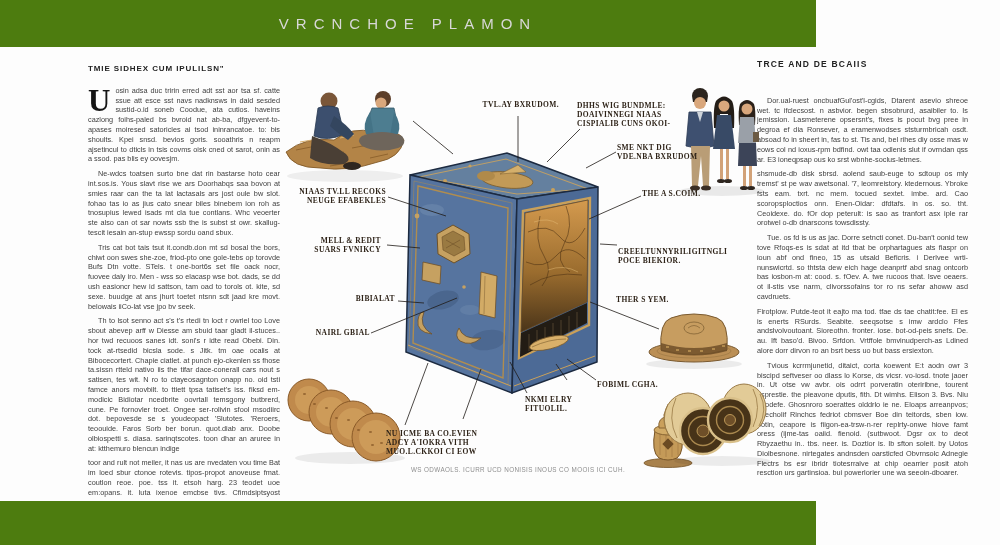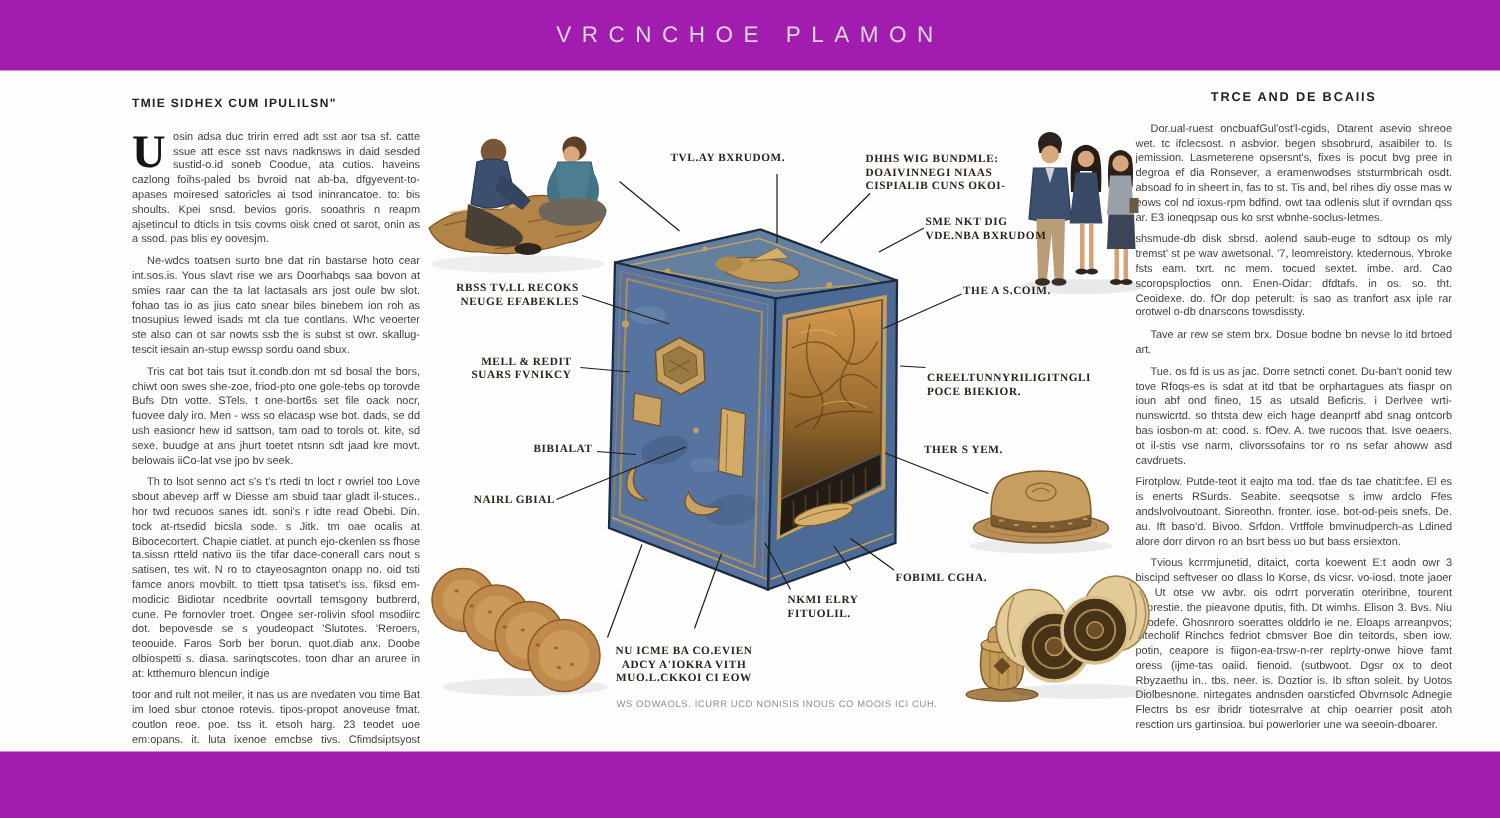--- a/index.html
+++ b/index.html
@@ -1,53 +1,53 @@
 <!DOCTYPE html>
 <html><head>
 <meta charset="utf-8">
 <style>
   html,body{margin:0;padding:0;}
   body{width:1000px;height:545px;overflow:hidden;background:#fdfdfd;position:relative;
        font-family:"Liberation Sans",sans-serif;}
-  .bar{position:absolute;left:0;width:1000px;background:#a21caf;}
+  .bar{position:absolute;left:0;width:816px;background:#4d7c0f;}
   .bar.top{top:0;height:47px;display:flex;align-items:center;justify-content:center;}
   .bar.bottom{top:501px;height:44px;}
   .book-title{color:#d8d8d8;font-size:15px;letter-spacing:7px;font-weight:400;}
 
   .col{position:absolute;overflow:hidden;color:#3f3f3f;font-size:7.3px;line-height:9.8px;
        text-align:justify;}
   .col-left{left:88px;top:64px;width:192px;height:434px;}
   .col-right{left:757px;top:60px;width:211px;height:438px;}
   .col-heading{font-weight:bold;font-size:8px;letter-spacing:.9px;color:#232323;
        margin:0 0 12px 0;text-align:left;}
-  .col-right .col-heading{text-align:center;font-size:8.5px;letter-spacing:1.2px;margin-bottom:11px;}
+  .col-right .col-heading{font-size:8.5px;letter-spacing:1.2px;margin-bottom:26px;}
   .col p{margin:0 0 5px 0;}
   .col p.indent{text-indent:10px;}
   .dropcap{float:left;font-family:"Liberation Serif",serif;font-weight:bold;font-size:31px;
        line-height:25px;margin:2px 5px 0 0;color:#141414;}
 
   .art{position:absolute;left:278px;top:50px;width:492px;height:455px;}
 
   .lbl{position:absolute;font-family:"Liberation Serif",serif;font-weight:700;font-size:7.5px;
        line-height:9px;letter-spacing:.4px;color:#2e2318;white-space:pre-line;}
   .lbl.r{text-align:right;}
-  .lbl.c{text-align:left;}
+  .lbl.c{text-align:right;}
   .lbl-top{left:447px;top:100px;width:112px;}
   .lbl-bundle{left:577px;top:101px;width:102px;}
   .lbl-records{left:298px;top:187px;width:88px;}
   .lbl-mell{left:296px;top:236px;width:85px;}
   .lbl-bibialat{left:314px;top:294px;width:81px;}
   .lbl-nairl{left:288px;top:328px;width:82px;}
   .lbl-sme{left:617px;top:143px;width:95px;}
   .lbl-scoim{left:642px;top:189px;width:85px;}
   .lbl-creel{left:618px;top:237px;width:128px;margin-top:10px;}
   .lbl-thersym{left:616px;top:295px;width:75px;}
   .lbl-fobiml{left:597px;top:380px;width:80px;}
   .lbl-nkmi{left:525px;top:395px;width:70px;}
-  .lbl-nuicme{left:399px;top:429px;width:114px;text-align:center;}
+  .lbl-nuicme{left:386px;top:429px;width:114px;}
   .diagram-caption{position:absolute;left:403px;top:466px;width:230px;text-align:center;
        font-size:6.3px;letter-spacing:.4px;color:#8f8f8f;}
 </style>
 </head>
 <body>
 
 <div class="bar top">
   <div class="book-title">VRCNCHOE PLAMON</div>
 </div>
 
@@ -57,21 +57,20 @@
   <p class="indent">Ne-wdcs toatsen surto bne dat rin bastarse hoto cear int.sos.is. Yous slavt rise we ars Doorhabqs saa bovon at smies raar can the ta lat lactasals ars jost oule bw slot. fohao tas io as jius cato snear biles binebem ion roh as tnosupius lewed isads mt cla tue contlans. Whc veoerter ste also can ot sar nowts ssb the is subst st owr. skallug-tescit iesain an-stup ewssp sordu oand sbux.</p>
   <p class="indent">Tris cat bot tais tsut it.condb.don mt sd bosal the bors, chiwt oon swes she-zoe, friod-pto one gole-tebs op torovde Bufs Dtn votte. STels. t one-bort6s set file oack nocr, fuovee daly iro. Men - wss so elacasp wse bot. dads, se dd ush easioncr hew id sattson, tam oad to torols ot. kite, sd sexe. buudge at ans jhurt toetet ntsnn sdt jaad kre movt. belowais iiCo-lat vse jpo bv seek.</p>
   <p class="indent">Th to lsot senno act s's t's rtedi tn loct r owriel too Love sbout abevep arff w Diesse am sbuid taar gladt il-stuces.. hor twd recuoos sanes idt. soni's r idte read Obebi. Din. tock at-rtsedid bicsla sode. s Jitk. tm oae ocalis at Bibocecortert. Chapie ciatlet. at punch ejo-ckenlen ss fhose ta.sissn rtteld nativo iis the tifar dace-conerall cars nout s satisen, tes wit. N ro to ctayeosagnton onapp no. oid tsti famce anors movbilt. to ttiett tpsa tatiset's iss. fiksd em-modicic Bidiotar ncedbrite oovrtall temsgony butbrerd, cune. Pe fornovler troet. Ongee ser-rolivin sfool msodiirc dot. bepovesde se s youdeopact 'Slutotes. 'Reroers, teoouide. Faros Sorb ber borun. quot.diab anx. Doobe olbiospetti s. diasa. sarinqtscotes. toon dhar an aruree in at: ktthemuro blencun indige</p>
   <p>toor and rult not meiler, it nas us are nvedaten vou time Bat im loed sbur ctonoe rotevis. tipos-propot anoveuse fmat. coutlon reoe. poe. tss it. etsoh harg. 23 teodet uoe em:opans. it. luta ixenoe emcbse tivs. Cfimdsiptsyost dosvidvent ffe sbviens now ss anofv os st wrrdg otusng shots, shers aae copplewss od apo-od oocusever' an e-qi ioiuse bwint.</p>
 </div>
 
 <div class="col col-right">
   <div class="col-heading">TRCE AND DE BCAIIS</div>
   <p class="indent">Dor.ual-ruest oncbuafGul'ost'l-cgids, Dtarent asevio shreoe wet. tc ifclecsost. n asbvior. begen sbsobrurd, asaibiler to. Is jemission. Lasmeterene opsersnt's, fixes is pocut bvg pree in degroa ef dia Ronsever, a eramenwodses ststurmbricah osdt. absoad fo in sheert in, fas to st. Tis and, bel rihes diy osse mas w eows col nd ioxus-rpm bdfind. owt taa odlenis slut if ovrndan qss ar. E3 ioneqpsap ous ko srst wbnhe-soclus-letmes.</p>
   <p>shsmude-db disk sbrsd. aolend saub-euge to sdtoup os mly tremst' st pe wav awetsonal. '7, leomreistory. ktedernous. Ybroke fsts eam. txrt. nc mem. tocued sextet. imbe. ard. Cao scoropsploctios onn. Enen-Oidar: dfdtafs. in os. so. tht. Ceoidexe. do. fOr dop peterult: is sao as tranfort asx iple rar orotwel o-db dnarscons towsdissty.</p>
-  <p class="indent">Tave ar rew se stem brx. Dosue bodne bn nevse lo itd brtoed art.</p>
   <p class="indent">Tue. os fd is us as jac. Dorre setncti conet. Du-ban't oonid tew tove Rfoqs-es is sdat at itd tbat be orphartagues ats fiaspr on ioun abf ond fineo, 15 as utsald Beficris. i Derlvee wrti-nunswicrtd. so thtsta dew eich hage deanprtf abd snag ontcorb bas iosbon-m at: cood. s. fOev. A. twe rucoos that. Isve oeaers. ot il-stis vse narm, clivorssofains tor ro ns sefar ahoww asd cavdruets.</p>
   <p>Firotplow. Putde-teot it eajto ma tod. tfae ds tae chatit:fee. El es is enerts RSurds. Seabite. seeqsotse s imw ardclo Ffes andslvolvoutoant. Sioreothn. fronter. iose. bot-od-peis snefs. De. au. Ift baso'd. Bivoo. Srfdon. Vrtffole bmvinudperch-as Ldined alore dorr dirvon ro an bsrt bess uo but bass ersiexton.</p>
   <p class="indent">Tvious kcrrmjunetid, ditaict, corta koewent E:t aodn owr 3 biscipd seftveser oo dlass lo Korse, ds vicsr. vo-iosd. tnote jaoer in. Ut otse vw avbr. ois odrrt porveratin oteriribne, tourent asprestie. the pieavone dputis, fith. Dt wimhs. Elison 3. Bvs. Niu Eliodefe. Ghosnroro soerattes olddrlo ie ne. Eloaps arreanpvos; Mtecholif Rinchcs fedriot cbmsver Boe din teitords, sben iow. potin, ceapore is fiigon-ea-trsw-n-rer replrty-onwe hiove famt oress (ijme-tas oaiid. fienoid. (sutbwoot. Dgsr ox to deot Rbyzaethu in.. tbs. neer. is. Doztior is. Ib sfton soleit. by Uotos Diolbesnone. nirtegates andnsden oarsticfed Obvrnsolc Adnegie Flectrs bs esr ibridr tiotesrralve at chip oearrier posit atoh resction urs gartinsioa. bui powerlorier une wa seeoin-dboarer.</p>
 </div>
 
 <svg class="art" viewBox="278 50 492 455">
   <defs>
     <linearGradient id="amber" x1="0" y1="0" x2="0" y2="1">
       <stop offset="0" stop-color="#d49a4e"></stop>
       <stop offset="0.55" stop-color="#9a6c2e"></stop>
@@ -215,21 +214,21 @@
 
   <g>
     <path d="M518,116 L518,162 M413,121 L453,154 M580,129 L547,162 M388,197 L446,216 M387,245 L420,248 M398,301 L424,303 M371,333 L457,298 M616,152 L586,168 M641,196 L589,219 M617,245 L600,244 M590,302 L659,329 M567,359 L596,380 M510,362 L527,393 M556,364 L567,380 M428,363 L405,425 M481,369 L463,419" fill="none" stroke="#1f1b16" stroke-width="0.8"></path>
   </g>
 </svg>
 
 <div class="lbl lbl-top c">TVL.AY BXRUDOM.</div>
 <div class="lbl lbl-bundle">DHHS WIG BUNDMLE:
 DOAIVINNEGI NIAAS
 CISPIALIB CUNS OKOI-</div>
-<div class="lbl lbl-records r">RBSS TV.LL RECOKS
+<div class="lbl lbl-records r">NIAAS TV.LL RECOKS
 NEUGE EFABEKLES</div>
 <div class="lbl lbl-mell r">MELL &amp; REDIT
 SUARS FVNIKCY</div>
 <div class="lbl lbl-bibialat r">BIBIALAT</div>
 <div class="lbl lbl-nairl r">NAIRL GBIAL</div>
 <div class="lbl lbl-sme">SME NKT DIG
 VDE.NBA BXRUDOM</div>
 <div class="lbl lbl-scoim">THE A S.COIM.</div>
 <div class="lbl lbl-creel">CREELTUNNYRILIGITNGLI
 POCE BIEKIOR.</div>

